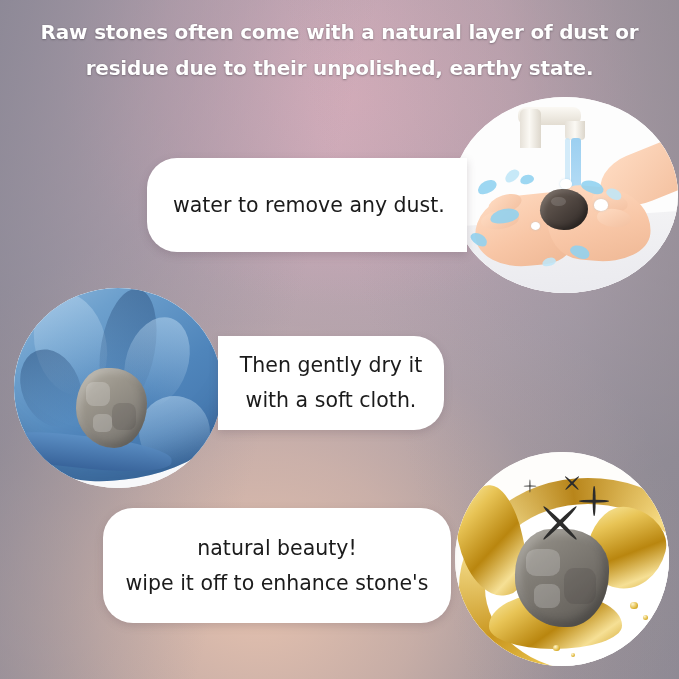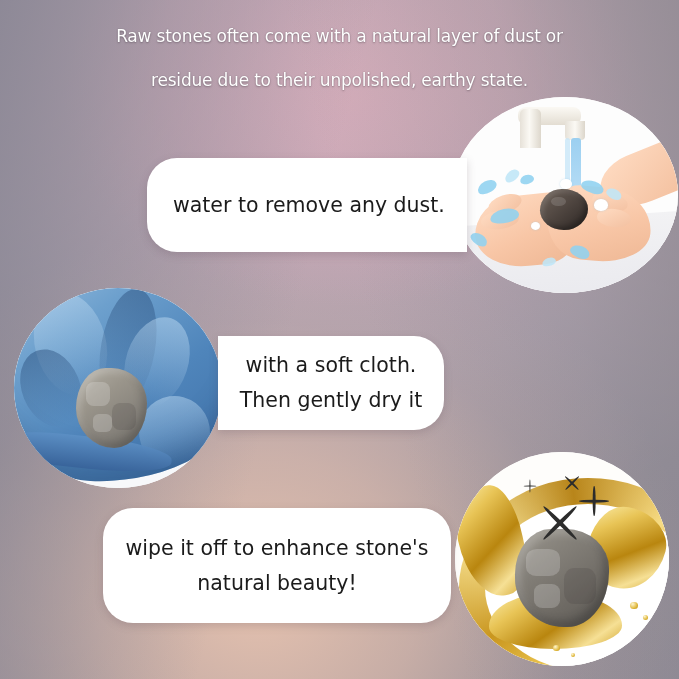--- a/index.html
+++ b/index.html
@@ -50,23 +50,23 @@
 
   
   .heading {
     position: absolute;
     left: 14px;
     top: 14px;
     width: 651px;
     text-align: center;
     color: #ffffff;
     font-family: "DejaVu Sans", sans-serif;
-    font-weight: normal;
-    font-size: 17px;
-    line-height: 44px;
+    font-weight: bold;
+    font-size: 20px;
+    line-height: 36px;
     letter-spacing: -0.2px;
     text-shadow: 0 1px 2px rgba(70,60,70,0.42), 0 0 1px rgba(90,80,90,0.5);
   }
 
   
   .callout {
     position: absolute;
     background: #ffffff;
     color: #1b1b1b;
     font-family: "DejaVu Sans", sans-serif;
@@ -371,22 +371,22 @@
 
       <div class="stone-gray" id="stone-on-cloth">
         <div class="facet" style="left:14%;top:18%;width:34%;height:30%;"></div>
         <div class="facet dk" style="left:50%;top:44%;width:34%;height:34%;"></div>
         <div class="facet" style="left:24%;top:58%;width:26%;height:22%;"></div>
       </div>
     </div>
   </div>
 
   <div class="callout" id="callout-2">
+    <span class="ln">Then gently dry it</span>
     <span class="ln">with a soft cloth.</span>
-    <span class="ln">Then gently dry it</span>
   </div>
 
   <div class="circle" id="circle-oil">
     <div class="scene">
       <div class="oil-ring"></div>
       <div class="oil-splash oil-left"></div>
       <div class="oil-splash oil-right"></div>
       <div class="oil-splash oil-bottom"></div>
 
       <div id="stone-in-oil">
@@ -401,17 +401,17 @@
       <div class="sparkle" style="left:32%;top:13%;width:6%;height:6%;"></div>
 
       <div class="oil-bead" style="left:82%;top:70%;width:3.4%;height:3.4%;"></div>
       <div class="oil-bead" style="left:88%;top:76%;width:2.4%;height:2.4%;"></div>
       <div class="oil-bead" style="left:46%;top:90%;width:3%;height:3%;"></div>
       <div class="oil-bead" style="left:54%;top:94%;width:2%;height:2%;"></div>
     </div>
   </div>
 
   <div class="callout" id="callout-3">
+    <span class="ln">natural beauty!</span>
     <span class="ln">wipe it off to enhance stone's</span>
-    <span class="ln">natural beauty!</span>
   </div>
 
 </div>
 
 </body></html>

